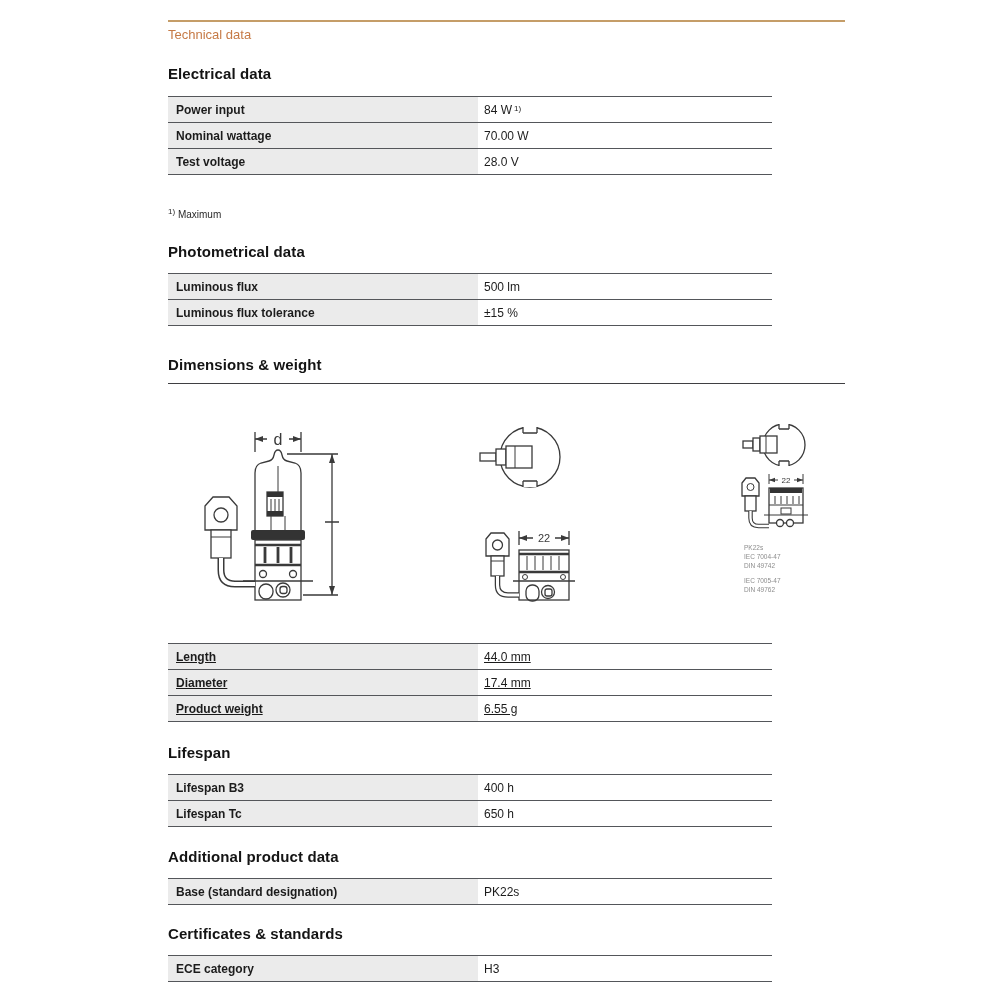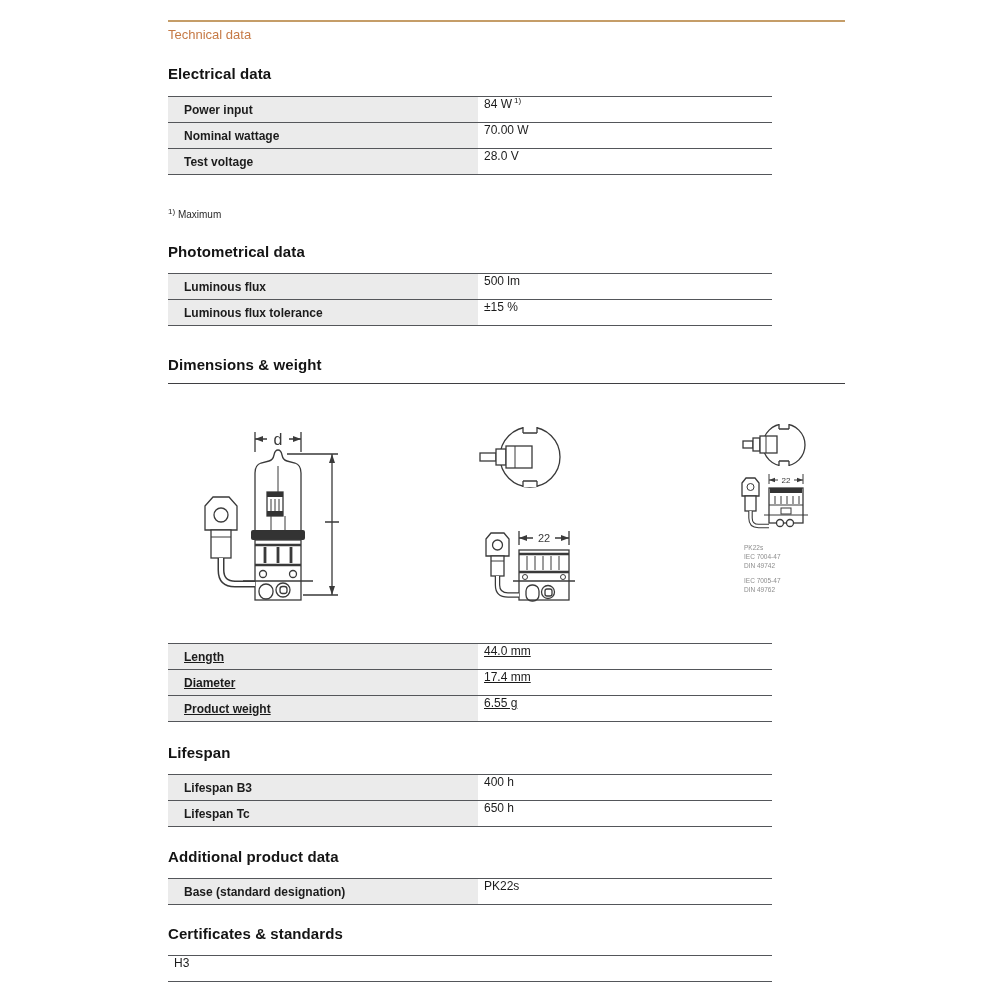--- a/index.html
+++ b/index.html
@@ -10,22 +10,22 @@
   .abs{position:absolute;}
   
   .topline{left:168px;top:20px;width:677px;height:2px;background:#c59d68;}
   .tab{left:168px;top:27px;font-size:13px;color:#c67a46;cursor:pointer;}
   
   .h{left:168px;font-size:15px;font-weight:bold;color:#141414;letter-spacing:.1px;}
   .rule{left:168px;width:677px;height:1px;background:#3f3f42;}
   
   .tbl{left:168px;width:604px;border-bottom:1px solid #54565a;}
   .row{display:flex;align-items:stretch;height:25px;border-top:1px solid #54565a;font-size:12px;}
-  .lbl{width:310px;background:#ebebeb;display:flex;align-items:center;padding-left:16px;box-sizing:border-box;font-weight:bold;color:#1c1c1c;}
-  .val{display:flex;padding-left:6px;color:#1c1c1c;}
+  .lbl{width:310px;background:#ebebeb;display:flex;align-items:center;padding-left:8px;box-sizing:border-box;font-weight:bold;color:#1c1c1c;}
+  .val{display:flex;align-items:center;padding-left:6px;color:#1c1c1c;}
   sup.fn{font-size:8px;position:relative;top:-1px;margin-left:2px;}
   .footnote{left:168px;font-size:10px;color:#2a2a2a;}
   .footnote sup{font-size:8px;}
   
   svg{display:block;}
   .st{stroke:#3a3a3a;fill:none;stroke-width:1.3;stroke-linecap:butt;}
   .stthin{stroke:#3a3a3a;fill:none;stroke-width:1;}
   .heavy{stroke:#3a3a3a;fill:none;stroke-width:2.4;}
   .post{stroke:#3a3a3a;fill:none;stroke-width:2.8;}
   .fillD{fill:#333;stroke:none;}
@@ -233,15 +233,16 @@
 <div class="abs tbl" style="top:878px;">
   <div class="row">
     <div class="lbl">Base (standard designation)</div>
     <div class="val">PK22s</div>
   </div>
 </div>
 
 <div class="abs h" style="top:925px;">Certificates &amp; standards</div>
 <div class="abs tbl" style="top:955px;">
   <div class="row">
+    <div class="lbl">ECE category</div>
     <div class="val">H3</div>
   </div>
 </div>
 
 </body></html>

